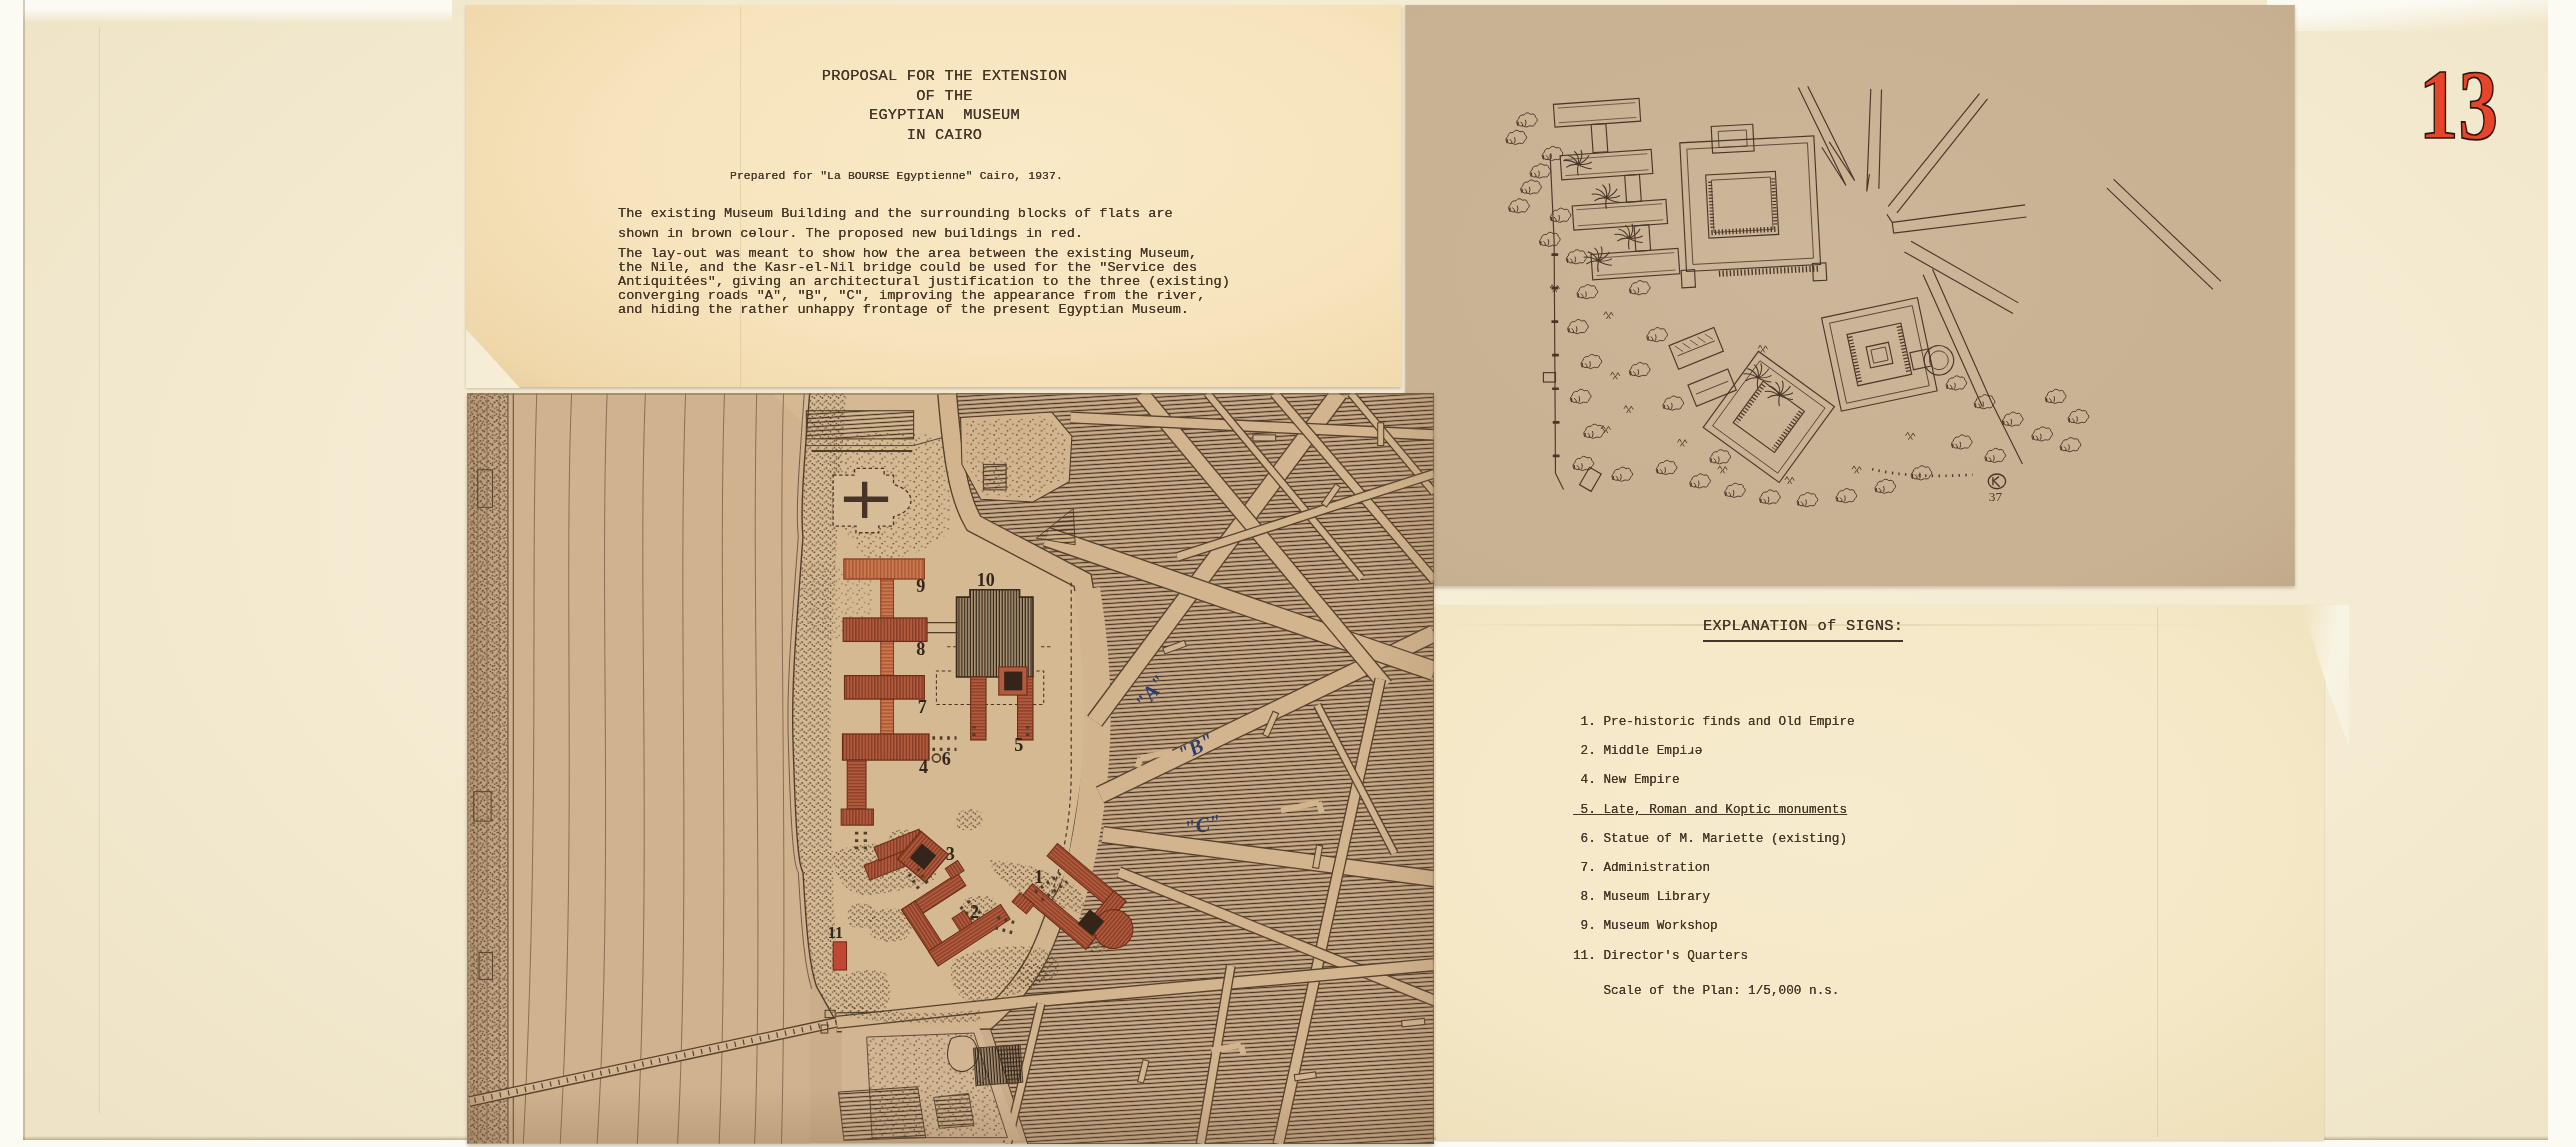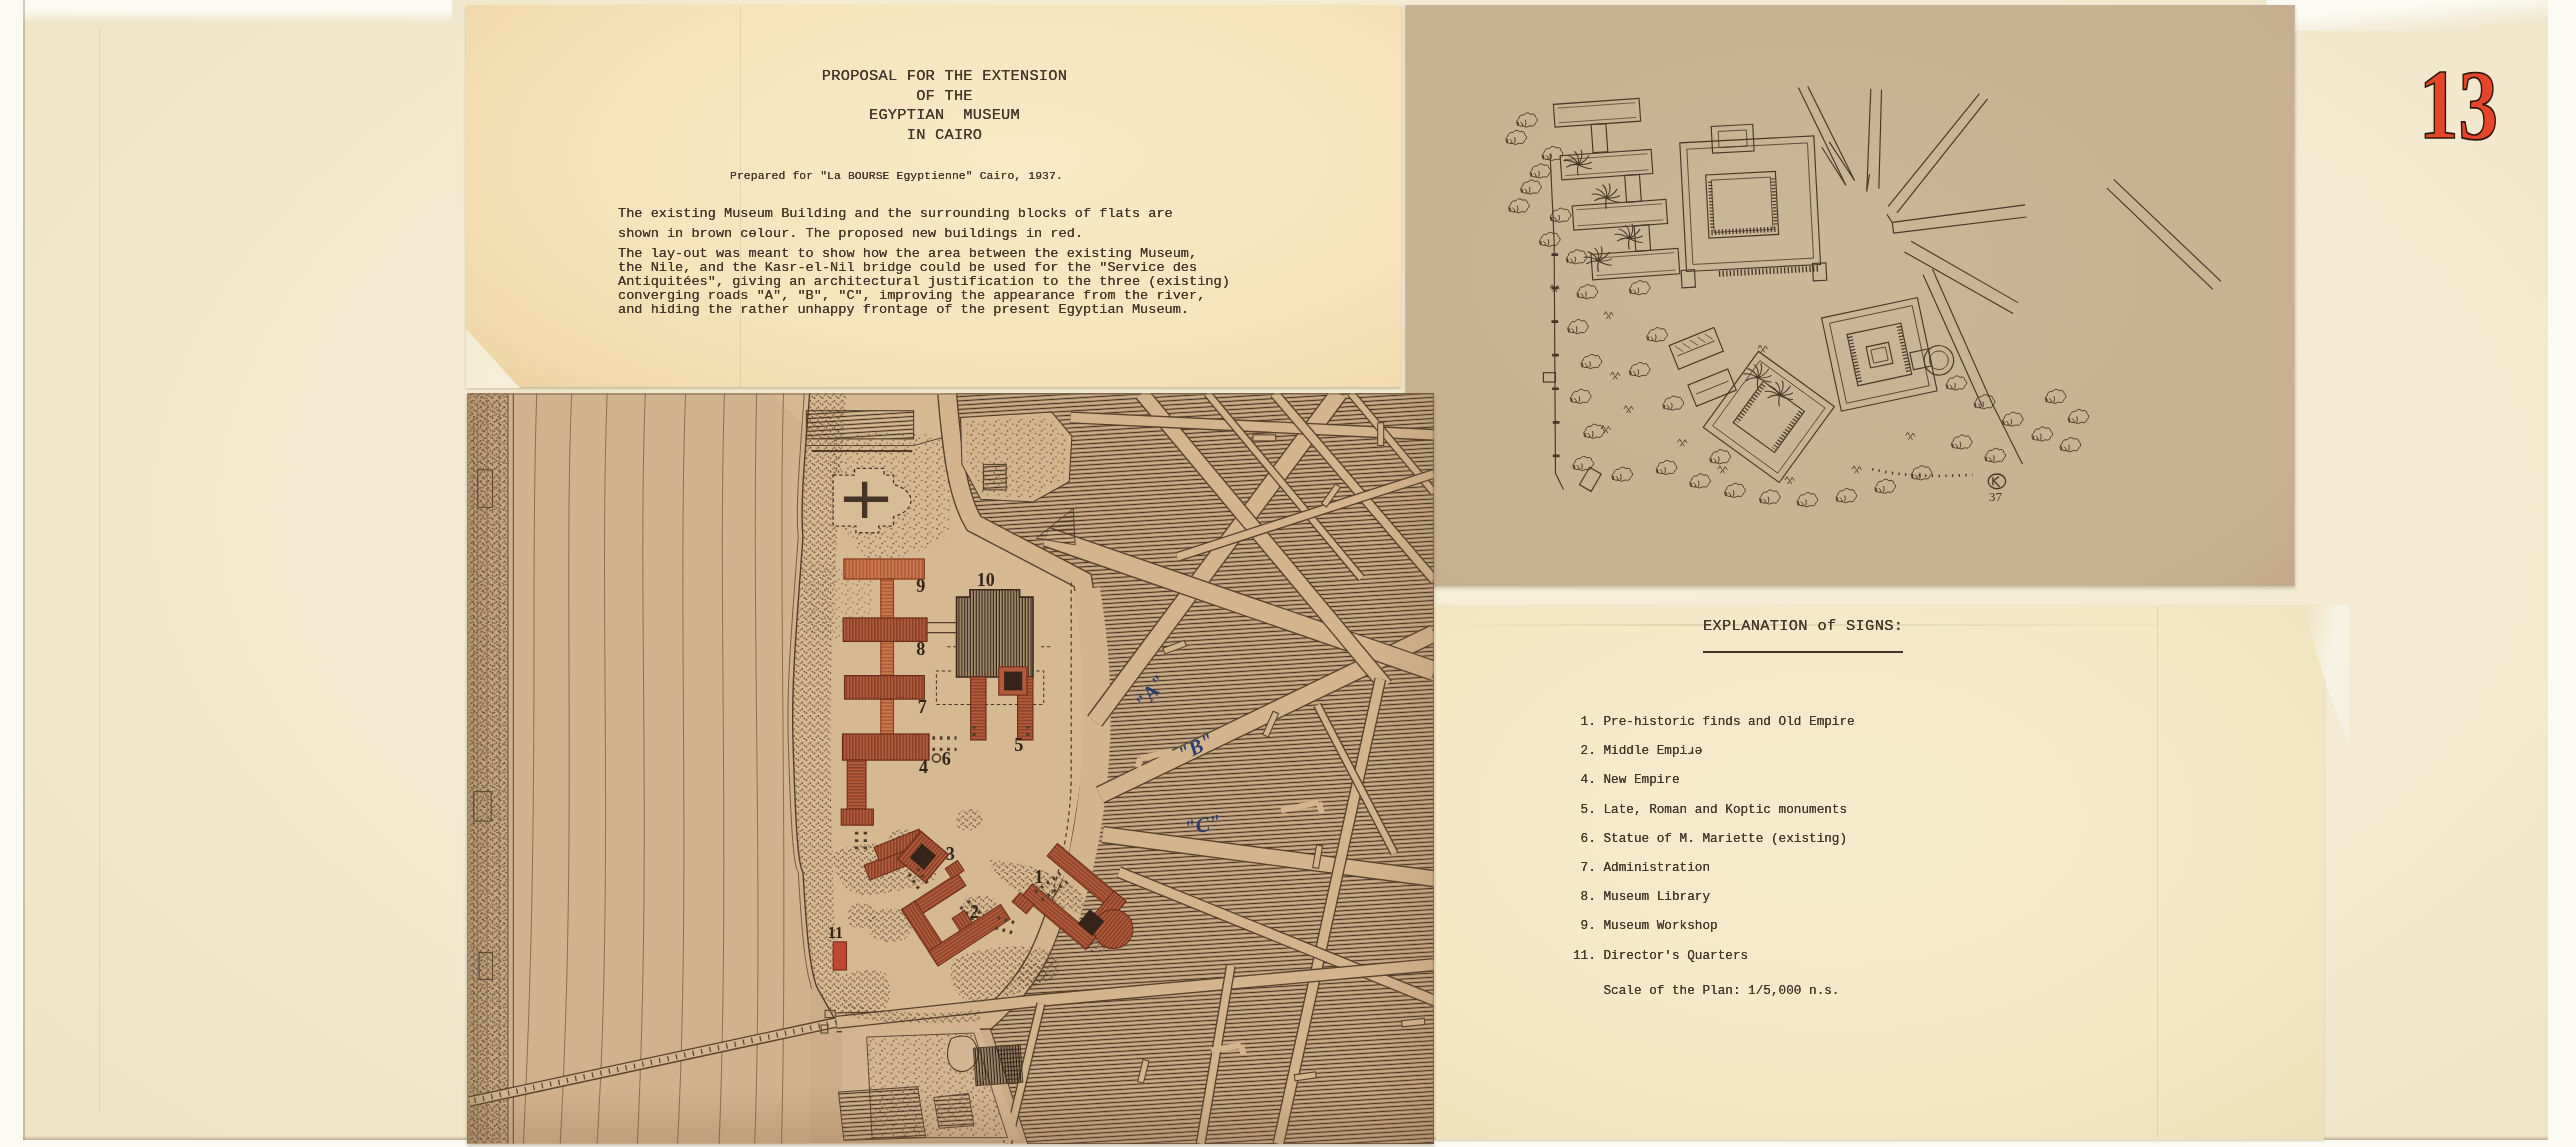--- a/index.html
+++ b/index.html
@@ -552,27 +552,27 @@
   <div class="abs" id="expl" style="left:1436px;top:605px;width:888px;height:535px;background:
     radial-gradient(ellipse 738px 436px at 45% 40%, #f6ebcd 0%, #f4e8c7 60%, #eddfb8 100%);
     box-shadow:0 1.3px 2px rgba(120,95,60,0.3);"></div>
 
   <div class="abs" style="left:2302px;top:605px;width:47px;height:141px;background:linear-gradient(100deg,#f0e3c0 0%,#f8f4e4 55%,#f6f1dd 100%);clip-path:polygon(0 0,100% 0,100% 100%,55% 60%,20% 22%);"></div>
 
   <div class="abs" style="left:1442px;top:624px;width:865px;height:2px;background:linear-gradient(90deg,rgba(190,165,120,0),rgba(190,165,120,0.35) 30%,rgba(190,165,120,0) 90%);"></div>
   <div class="abs" style="left:2157px;top:607px;width:1.3px;height:530px;background:rgba(190,165,120,0.3);"></div>
   <div class="abs" style="left:1436px;top:605px;width:888px;height:535px;color:#453528;text-shadow:0 0 0.4px #453528;">
 
-    <div style="position:absolute;left:267px;top:12px;font-size:15.4px;letter-spacing:0.3px;border-bottom:2px solid #453528;padding-bottom:16px;">EXPLANATION of SIGNS:</div>
+    <div style="position:absolute;left:267px;top:12px;font-size:15.4px;letter-spacing:0.3px;border-bottom:2px solid #453528;padding-bottom:5px;">EXPLANATION of SIGNS:</div>
 
     <div style="position:absolute;left:137px;top:61px;font-size:12.7px;line-height:15.4px;margin-top:48px;">
       <div style="margin-bottom:13.8px;"><span>&nbsp;1.</span> Pre-historic finds and Old Empire</div>
       <div style="margin-bottom:13.8px;"><span>&nbsp;2.</span> Middle Empiɹǝ</div>
       <div style="margin-bottom:13.8px;"><span>&nbsp;4.</span> New Empire</div>
-      <div style="margin-bottom:13.8px;"><span>&nbsp;5.</span> Late, Roman and Koptic monuments</div>
+      <div style="margin-bottom:13.8px;text-decoration:underline;"><span>&nbsp;5.</span> Late, Roman and Koptic monuments</div>
       <div style="margin-bottom:13.8px;"><span>&nbsp;6.</span> Statue of M. Mariette (existing)</div>
       <div style="margin-bottom:13.8px;"><span>&nbsp;7.</span> Administration</div>
       <div style="margin-bottom:13.8px;"><span>&nbsp;8.</span> Museum Library</div>
       <div style="margin-bottom:13.8px;"><span>&nbsp;9.</span> Museum Workshop</div>
       <div style="margin-bottom:13.8px;"><span>11.</span> Director's Quarters</div>
       <div style="margin-top:20px;">&nbsp;&nbsp;&nbsp;&nbsp;Scale of the Plan: 1/5,000 n.s.</div>
     </div>
   </div>
 
   <svg class="abs" viewBox="0 0 260 180" style="left:2399px;top:39px;width:174px;height:121px">

